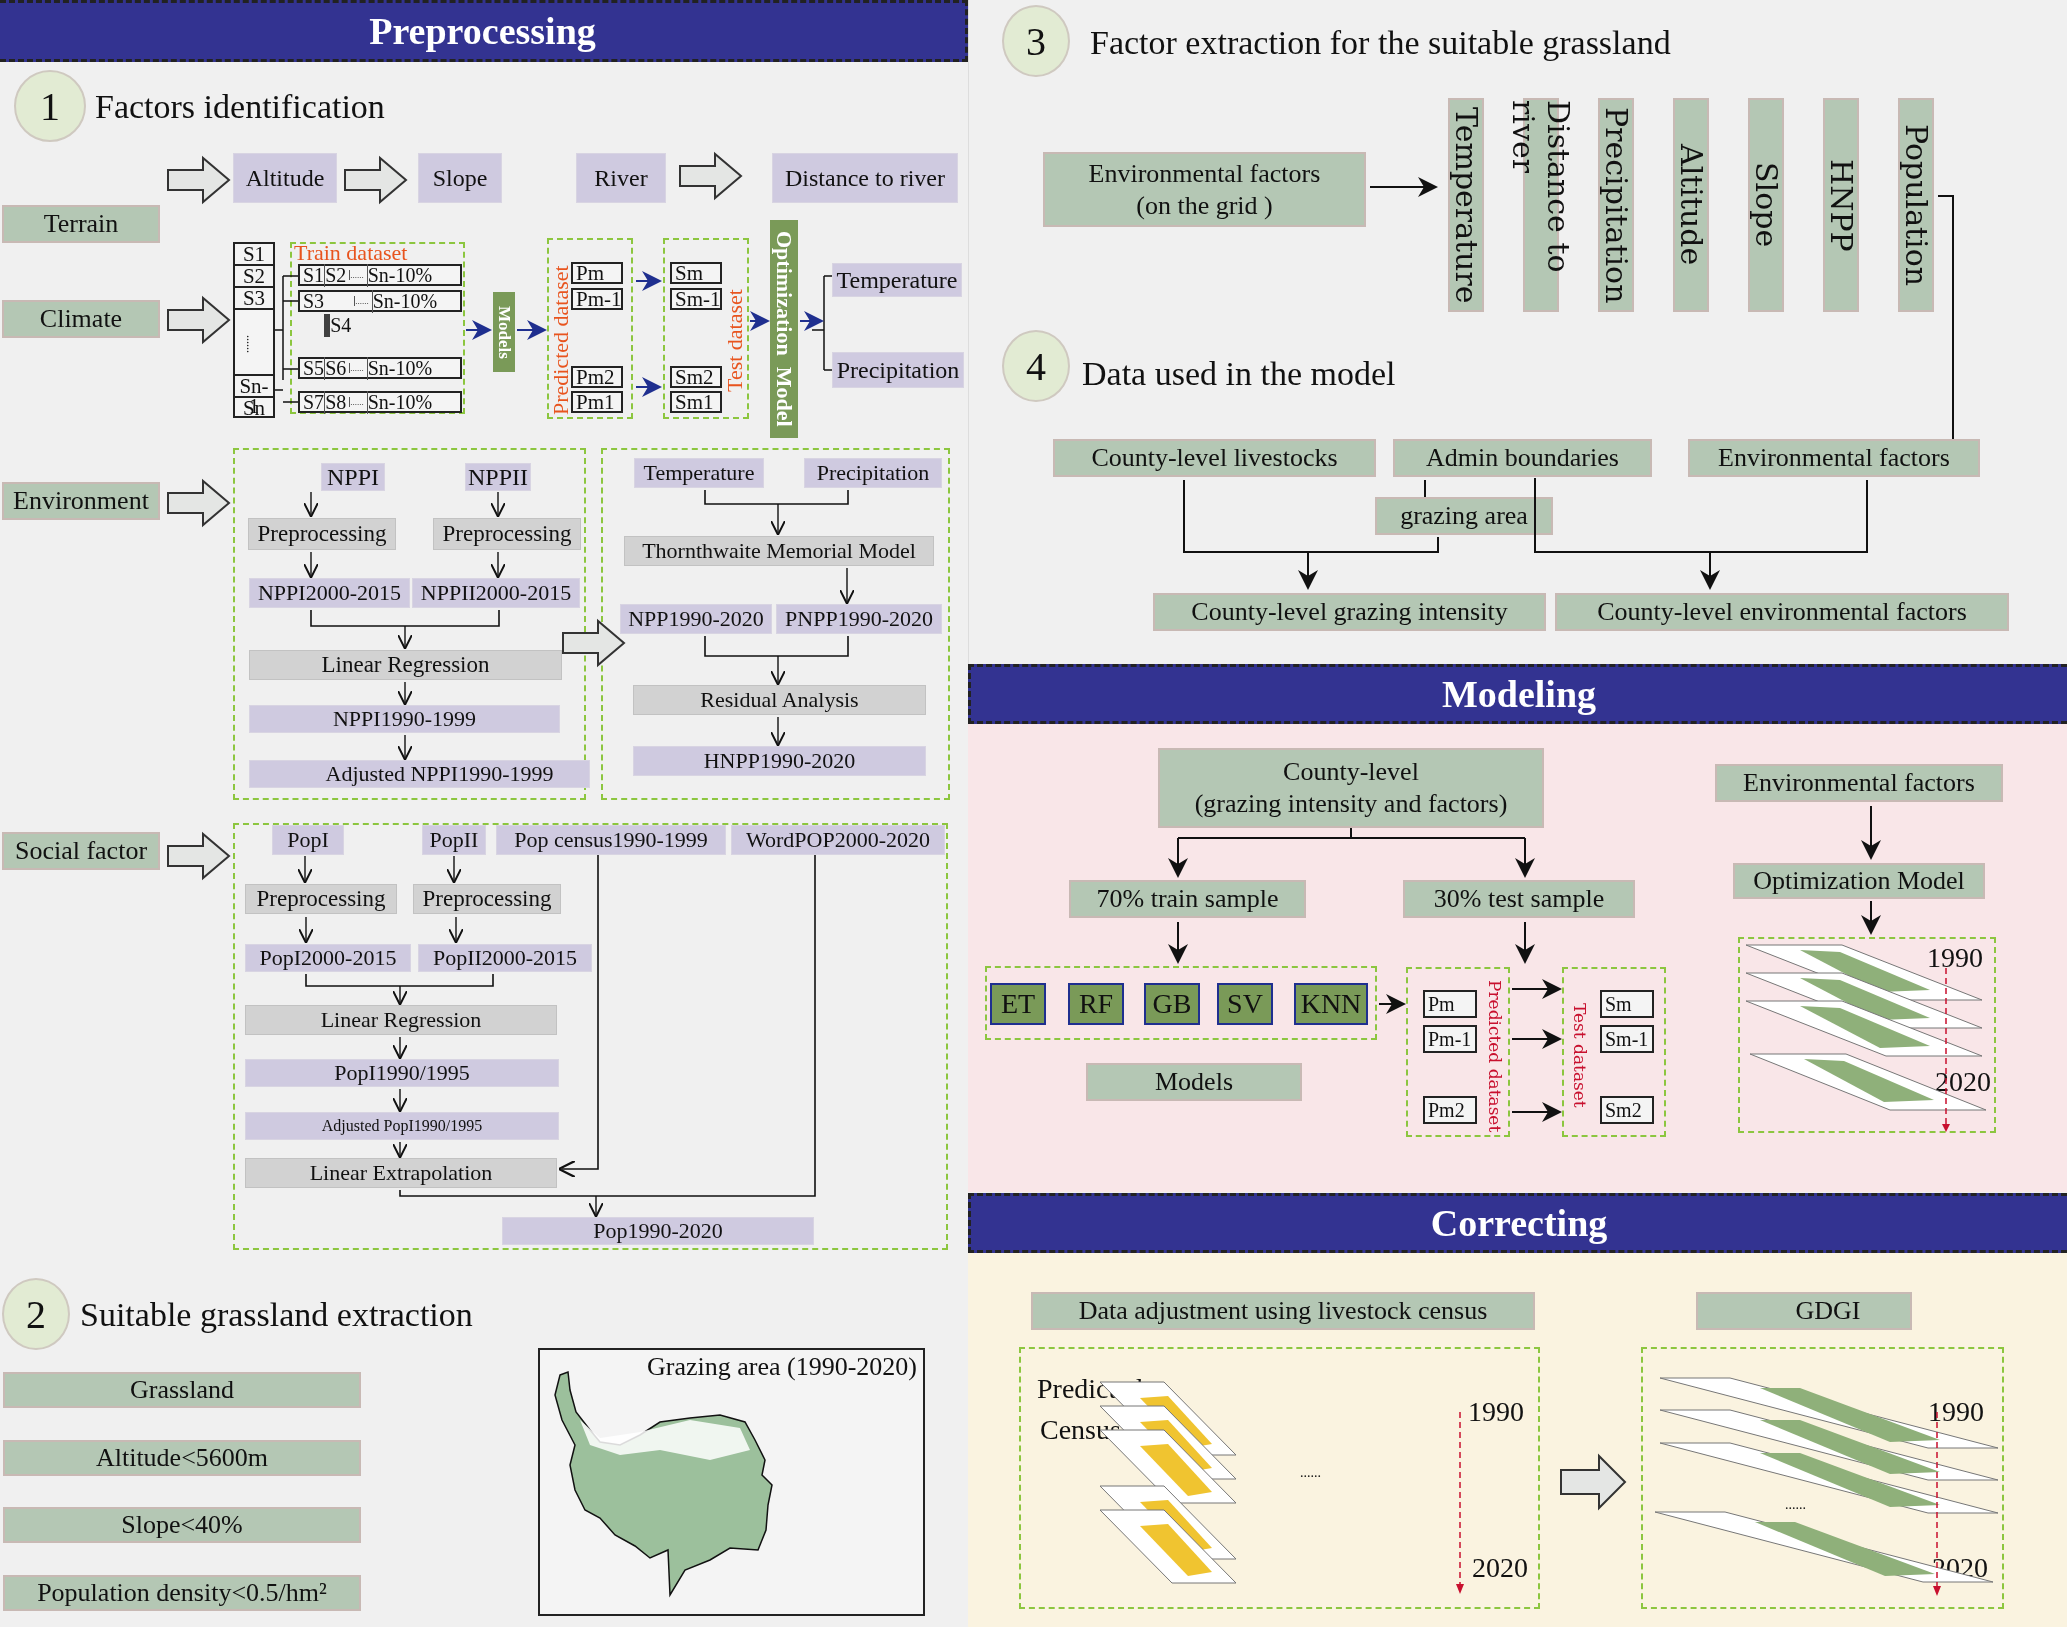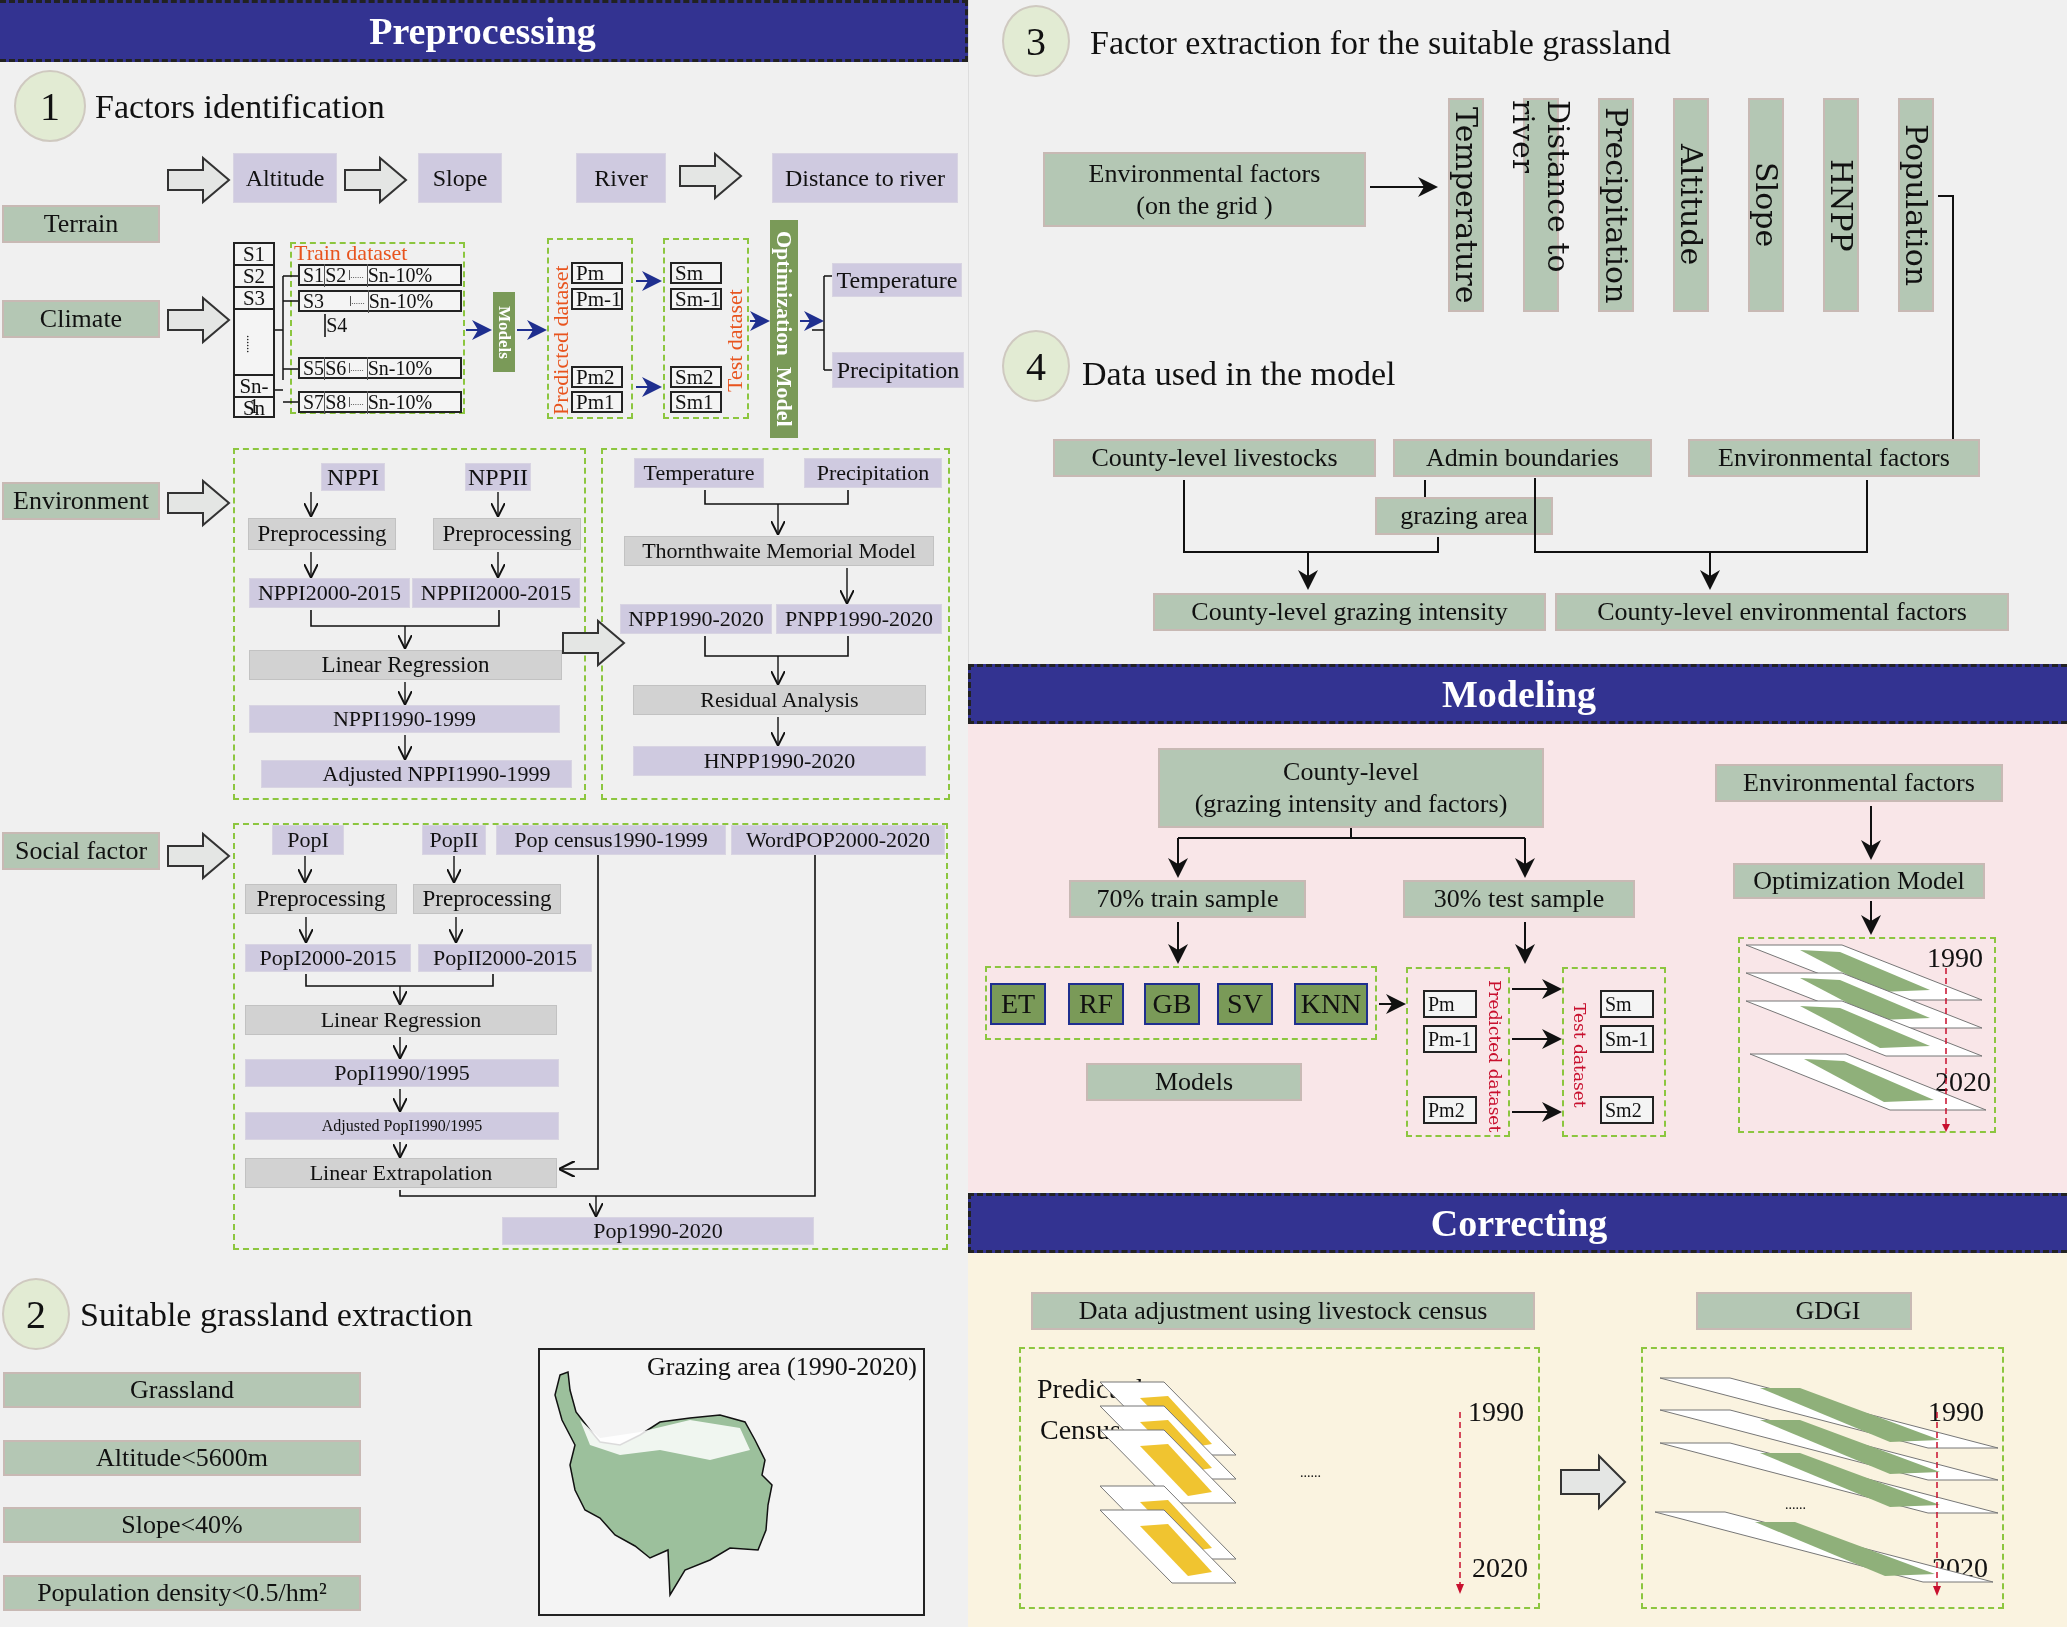--- a/index.html
+++ b/index.html
@@ -78,21 +78,21 @@
 <div class="abs orange" style="left:294px;top:240px;font-size:22px;">Train dataset</div>
 
 <div class="abs wbox" style="left:298px;top:264px;width:164px;height:22px;font-size:20px;">
     <span>S1</span>
     <span style="border-left:1px solid #555;">S2</span>
     <span style="font-size:9px;margin:0 3px;border-left:1px solid #555;">......</span>
     <span style="border-left:1px solid #555;">Sn-10%</span>
   </div>
 <div class="abs wbox" style="left:298px;top:290px;width:164px;height:22px;font-size:20px;">
     <span>S3</span>
-    <span style="border-left:2px solid #404040;margin-top:48px;">S4</span>
+    <span style="border-left:6px solid #404040;margin-top:48px;">S4</span>
     <span style="font-size:9px;margin:0 3px;border-left:1px solid #555;">......</span>
     <span style="border-left:1px solid #555;">Sn-10%</span>
   </div>
 <div class="abs wbox" style="left:298px;top:357px;width:164px;height:22px;font-size:20px;">
     <span>S5</span>
     <span style="border-left:1px solid #555;">S6</span>
     <span style="font-size:9px;margin:0 3px;border-left:1px solid #555;">......</span>
     <span style="border-left:1px solid #555;">Sn-10%</span>
   </div>
 <div class="abs wbox" style="left:298px;top:391px;width:164px;height:22px;font-size:20px;">
@@ -168,21 +168,21 @@
   </div>
 <div class="abs pbox" style="left:412px;top:578px;width:168px;height:30px;font-size:22px;">
     <span>NPPII2000-2015</span>
   </div>
 <div class="abs grbox" style="left:249px;top:650px;width:313px;height:30px;">
     <span>Linear Regression</span>
   </div>
 <div class="abs pbox" style="left:249px;top:705px;width:311px;height:28px;font-size:22px;">
     <span>NPPI1990-1999</span>
   </div>
-<div class="abs pbox" style="left:249px;top:760px;width:311px;height:28px;font-size:22px;margin-left:12px;">
+<div class="abs pbox" style="left:249px;top:760px;width:341px;height:28px;font-size:22px;">
     <span style="padding-left:40px;">Adjusted NPPI1990-1999</span>
   </div>
 
 <div class="abs pbox" style="left:634px;top:458px;width:130px;height:30px;font-size:22px;">
     <span>Temperature</span>
   </div>
 <div class="abs pbox" style="left:804px;top:458px;width:138px;height:30px;font-size:22px;">
     <span>Precipitation</span>
   </div>
 <div class="abs grbox" style="left:624px;top:536px;width:310px;height:30px;font-size:22px;">

